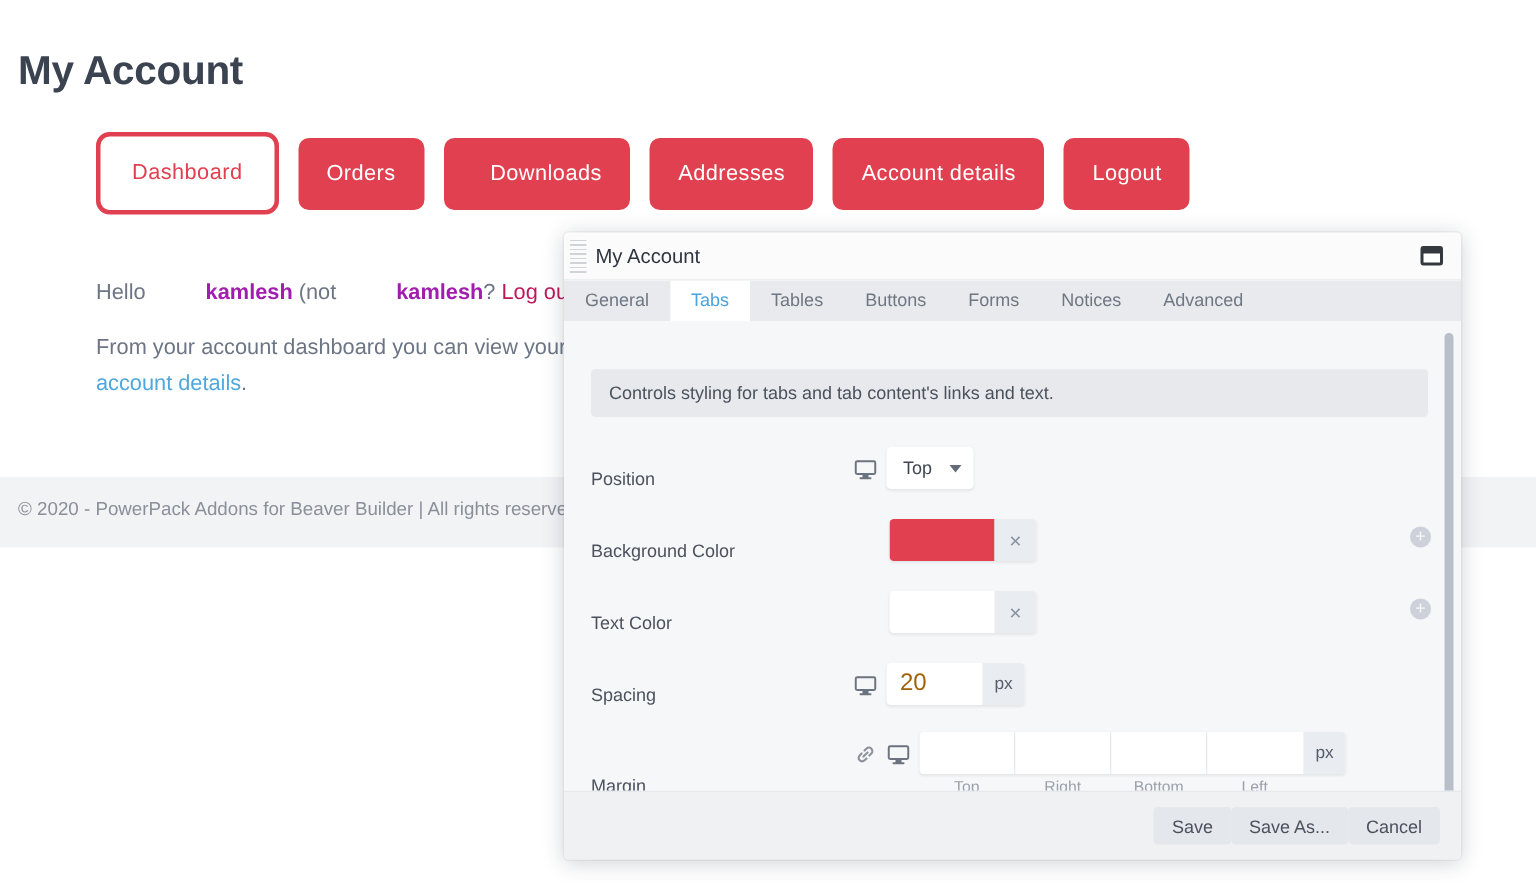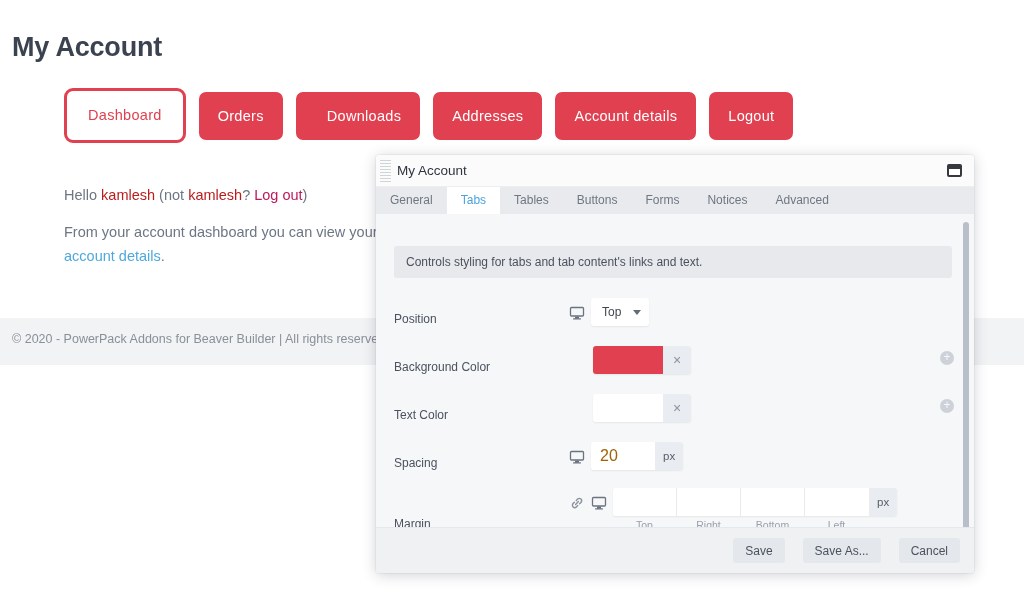--- a/index.html
+++ b/index.html
@@ -63,21 +63,21 @@
   .acct-text {
     position: absolute;
     left: 64px;
     font-size: 14.5px;
     color: #6d7684;
     font-family: "Liberation Sans", sans-serif;
     line-height: 1.7;
   }
   #hello-line { top: 168px; }
   #dash-line  { top: 205px; width: 360px; }
-  .acct-text b { color: #b91c1c; font-weight: normal; }
+  .acct-text b { color: #a21caf; font-weight: bold; margin-left: 36px; }
   .acct-link { color: #4fa8dd; text-decoration: none; cursor: pointer; }
 
   .site-footer {
     position: absolute;
     left: 0; right: 0;
     top: 318px; height: 47px;
     background: #f2f3f5;
   }
   .site-footer-text {
     position: absolute;
@@ -305,21 +305,21 @@
   }
 
   .bb-foot {
     flex: 0 0 auto;
     height: 46px;
     background: #f0f1f3;
     border-top: 1px solid #e6e8eb;
     display: flex;
     align-items: center;
     justify-content: flex-end;
-    gap: 18px;
+    gap: 0;
     padding-right: 14px;
   }
   .foot-btn {
     background: #e4e7ec;
     color: #4b525e;
     border: none;
     border-radius: 3px;
     height: 25px;
     padding: 0 12px;
     font-size: 12px;

